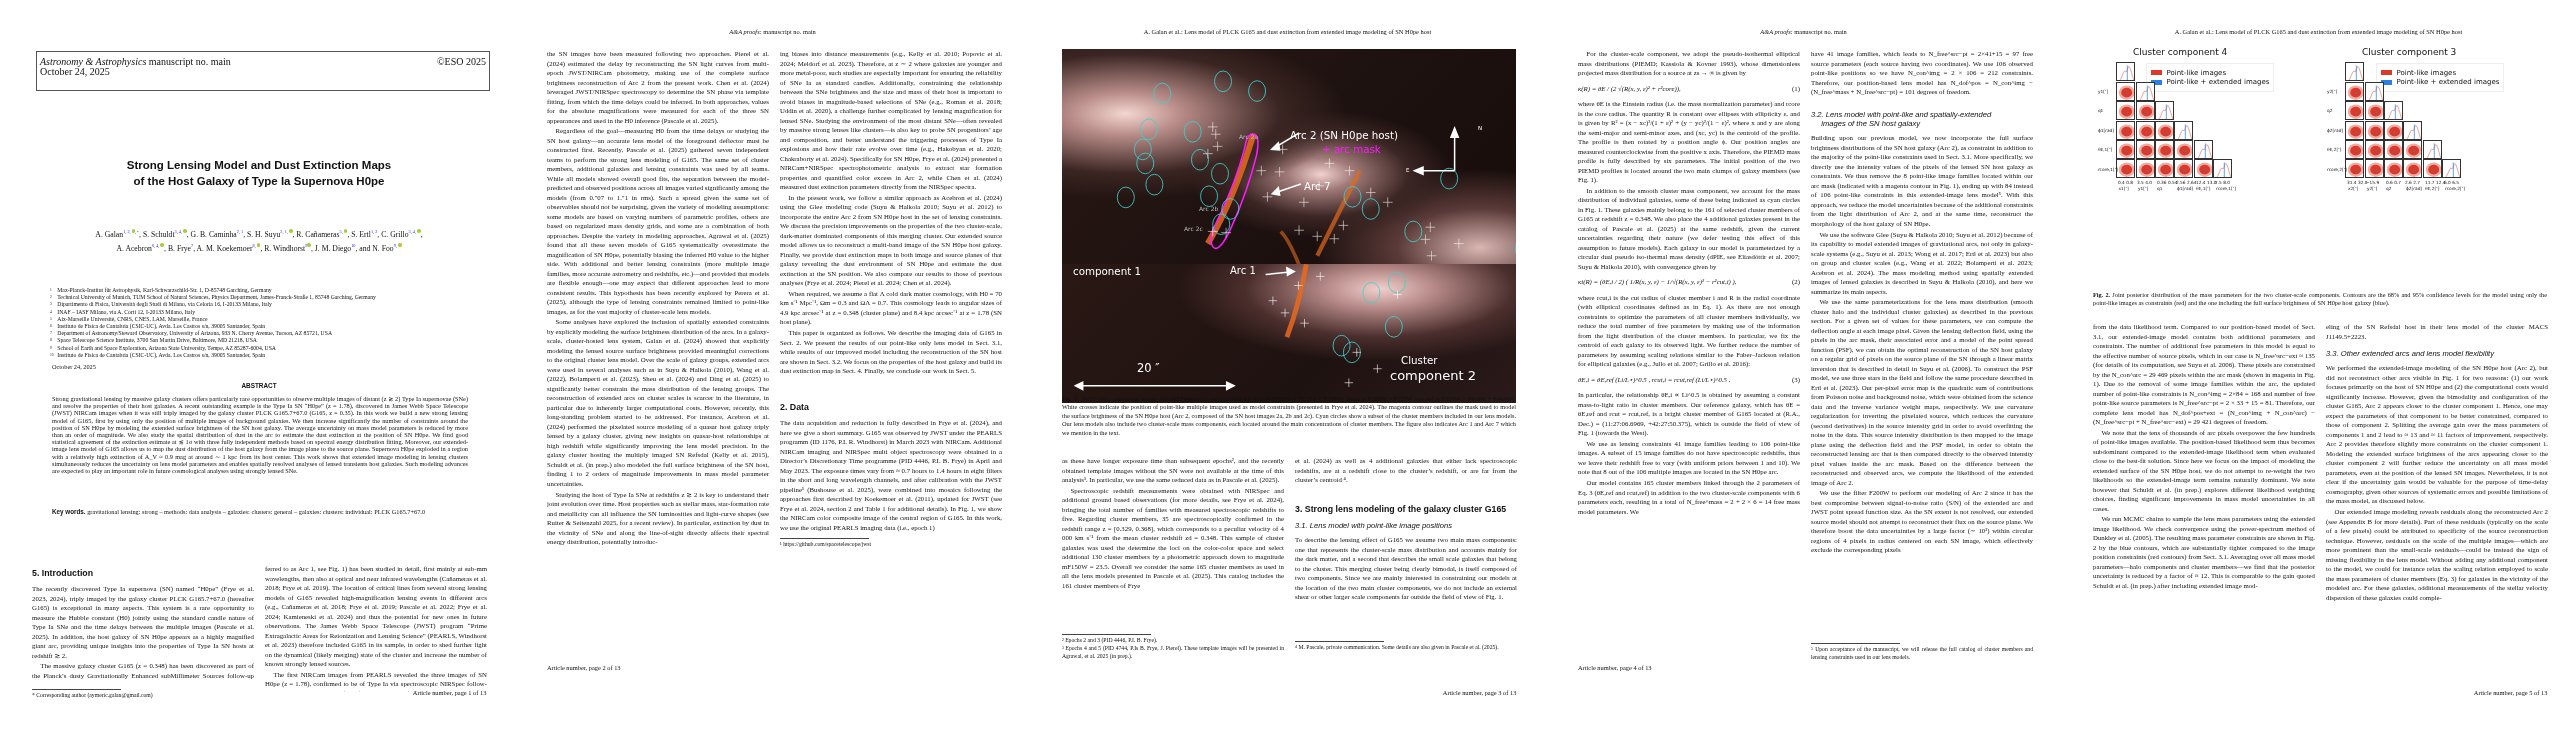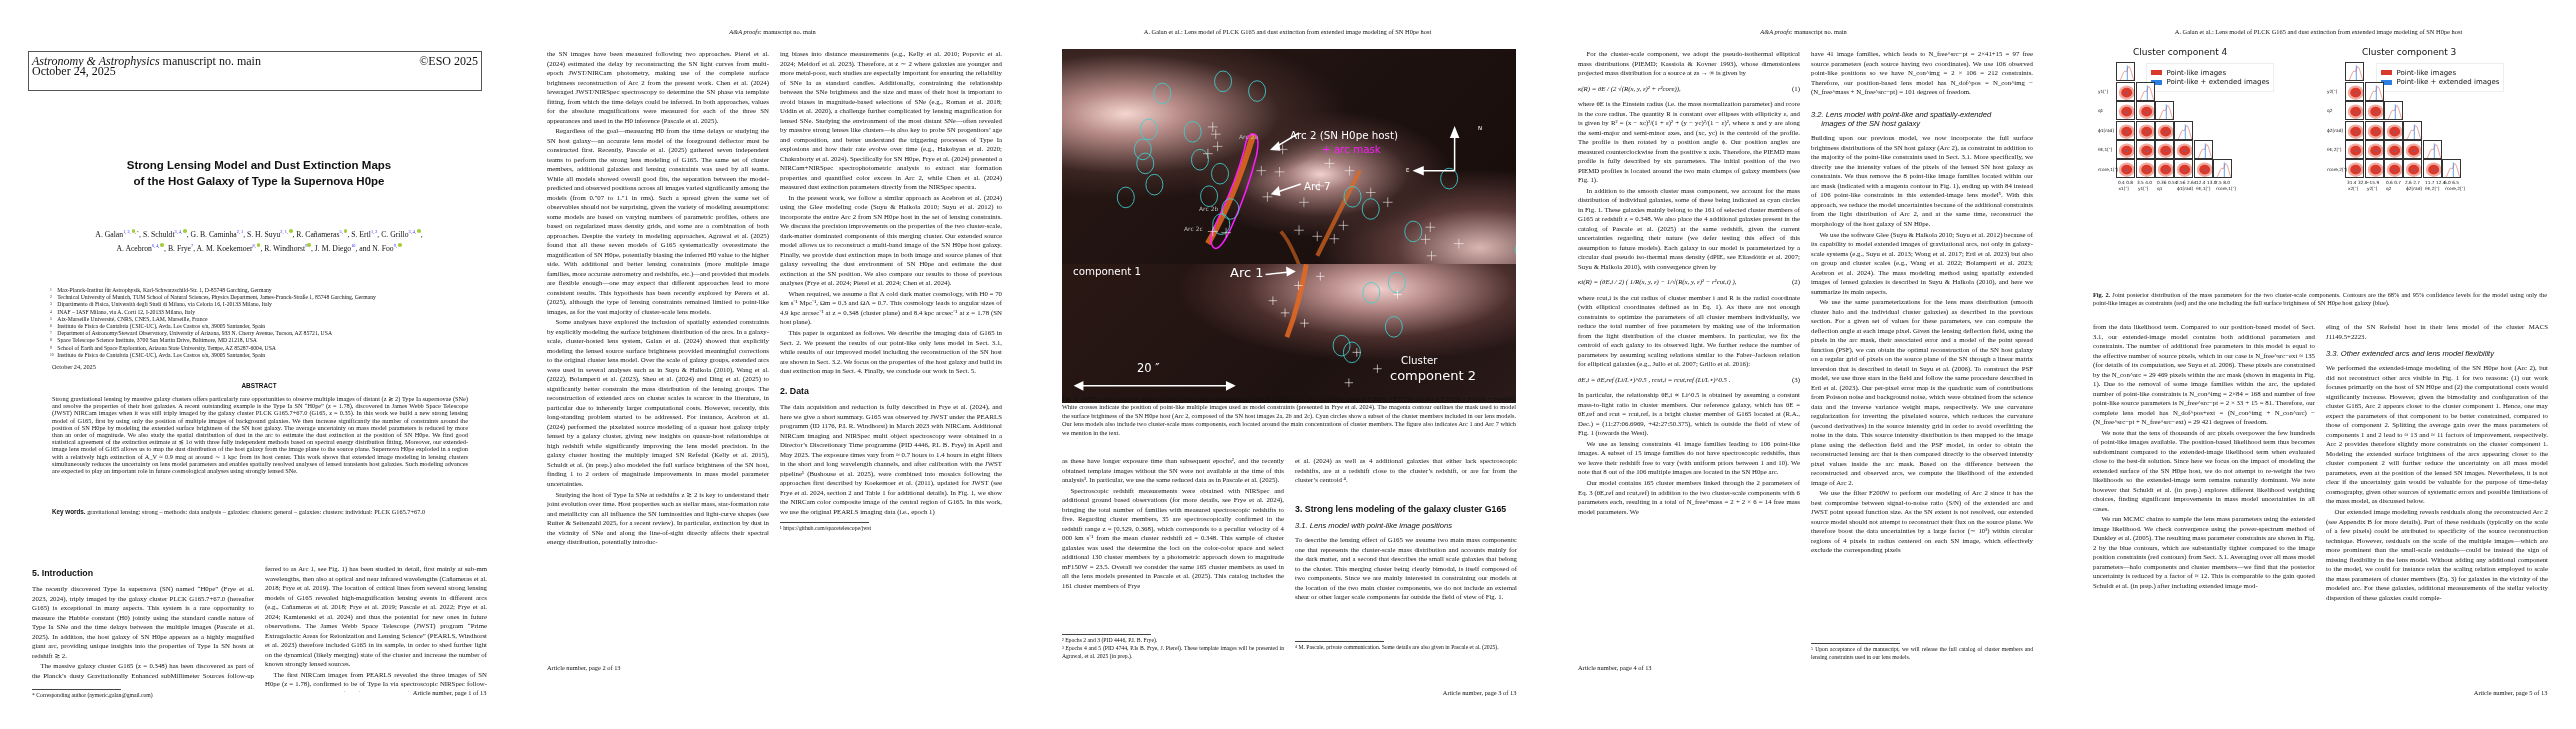--- a/index.html
+++ b/index.html
@@ -14,21 +14,21 @@
 .col p{text-indent:8.5px;margin-bottom:1.2px}
 .col p.ni{text-indent:0}
 .sechead{font-family:"Liberation Sans",sans-serif;font-weight:bold;font-size:8.8px;margin:8.5px 0 6px 0;text-indent:0}
 .subhead{font-family:"Liberation Sans",sans-serif;font-style:italic;font-size:7.6px;margin:6px 0 4.9px 0;text-indent:0}
 .fnrule{width:89px;border-top:0.6px solid #444;margin:6px 0 2.4px 0}
 .fn{font-size:5.7px;line-height:7.6px;text-indent:0!important}
 .pgnum{position:absolute;bottom:33px;font-size:6.4px}
 .pgR{right:28.6px}.pgL{left:32px}
 .eq{display:flex;justify-content:space-between;align-items:center;margin:6px 0;font-style:italic;text-indent:0}
 
-.hdrbox{position:absolute;left:28px;top:51px;width:454px;height:40px;border:0.6px solid #555;padding:4.9px 3px;font-size:12px;line-height:9.7px}
+.hdrbox{position:absolute;left:36px;top:51px;width:454px;height:40px;border:0.6px solid #555;padding:4.9px 3px;font-size:10px;line-height:9.7px}
 .hdrbox .jn{font-style:italic}
 .hdrbox .copy{position:absolute;right:3px;top:4.9px}
 .title{position:absolute;left:32px;top:157px;width:454px;text-align:center;font-family:"Liberation Sans",sans-serif;font-weight:bold;font-size:11.5px;line-height:16px}
 .authors{position:absolute;left:32px;top:226px;width:454px;text-align:center;font-size:7.7px;line-height:11.5px}
 .authors sup{font-size:4.3px;color:#1a1aff}
 .orc{display:inline-block;width:3.6px;height:3.6px;border-radius:50%;background:#a6ce39;vertical-align:super}
 .affils{position:absolute;left:50px;top:173px;width:425px;font-size:5.7px;line-height:7.2px}
 .affils .aff{display:flex}
 .affils .num{width:7.3px;font-size:3.6px;vertical-align:super}
 .date1{position:absolute;left:52px;top:282px;font-size:6.3px}
@@ -146,21 +146,21 @@
     <p class="ni">the SN images have been measured following two approaches. Pierel et al. (2024) estimated the delay by reconstructing the SN light curves from multi-epoch JWST/NIRCam photometry, making use of the complete surface brightness reconstruction of Arc 2 from the present work. Chen et al. (2024) leveraged JWST/NIRSpec spectroscopy to determine the SN phase via template fitting, from which the time delays could be inferred. In both approaches, values for the absolute magnifications were measured for each of the three SN appearances and used in the H0 inference (Pascale et al. 2025).</p>
     <p>Regardless of the goal—measuring H0 from the time delays or studying the SN host galaxy—an accurate lens model of the foreground deflector must be constructed first. Recently, Pascale et al. (2025) gathered seven independent teams to perform the strong lens modeling of G165. The same set of cluster members, additional galaxies and lensing constraints was used by all teams. While all models showed overall good fits, the separation between the model-predicted and observed positions across all images varied significantly among the models (from 0.″07 to 1.″1 in rms). Such a spread given the same set of observables should not be surprising, given the variety of modeling assumptions: some models are based on varying numbers of parametric profiles, others are based on regularized mass density grids, and some are a combination of both approaches. Despite the variety in modeling approaches, Agrawal et al. (2025) found that all these seven models of G165 systematically overestimate the magnification of SN H0pe, potentially biasing the inferred H0 value to the higher side. With additional and better lensing constraints (more multiple image families, more accurate astrometry and redshifts, etc.)—and provided that models are flexible enough—one may expect that different approaches lead to more consistent results. This hypothesis has been recently explored by Perera et al. (2025), although the type of lensing constraints remained limited to point-like images, as for the vast majority of cluster-scale lens models.</p>
     <p>Some analyses have explored the inclusion of spatially extended constraints by explicitly modeling the surface brightness distribution of the arcs. In a galaxy-scale, cluster-hosted lens system, Galan et al. (2024) showed that explicitly modeling the lensed source surface brightness provided meaningful corrections to the original cluster lens model. Over the scale of galaxy groups, extended arcs were used in several analyses such as in Suyu &amp; Halkola (2010), Wang et al. (2022), Bolamperti et al. (2023), Sheu et al. (2024) and Ding et al. (2025) to significantly better constrain the mass distribution of the lensing groups. The reconstruction of extended arcs on cluster scales is scarcer in the literature, in particular due to inherently larger computational costs. However, recently, this long-standing problem started to be addressed. For instance, Acebron et al. (2024) performed the pixelated source modeling of a quasar host galaxy triply lensed by a galaxy cluster, giving new insights on quasar-host relationships at high redshift while significantly improving the lens model precision. In the galaxy cluster hosting the multiply imaged SN Refsdal (Kelly et al. 2015), Schuldt et al. (in prep.) also modeled the full surface brightness of the SN host, finding 1 to 2 orders of magnitude improvements in mass model parameter uncertainties.</p>
     <p>Studying the host of Type Ia SNe at redshifts z ≳ 2 is key to understand their joint evolution over time. Host properties such as stellar mass, star-formation rate and metallicity can all influence the SN luminosities and light-curve shapes (see Ruiter &amp; Seitenzahl 2025, for a recent review). In particular, extinction by dust in the vicinity of SNe and along the line-of-sight directly affects their spectral energy distribution, potentially introduc-</p>
   </div>
   <div class="col colR" style="top:49px;height:614px;overflow:hidden">
     <p class="ni">ing biases into distance measurements (e.g., Kelly et al. 2010; Popovic et al. 2024; Meldorf et al. 2023). Therefore, at z ∼ 2 where galaxies are younger and more metal-poor, such studies are especially important for ensuring the reliability of SNe Ia as standard candles. Additionally, constraining the relationship between the SNe brightness and the size and mass of their host is important to avoid biases in magnitude-based selections of SNe (e.g., Roman et al. 2018; Uddin et al. 2020), a challenge further complicated by lensing magnification for lensed SNe. Studying the environment of the most distant SNe—often revealed by massive strong lenses like clusters—is also key to probe SN progenitors’ age and composition, and better understand the triggering processes of Type Ia explosions and how their rate evolve over time (e.g., Hakobyan et al. 2020; Chakraborty et al. 2024). Specifically for SN H0pe, Frye et al. (2024) presented a NIRCam+NIRSpec spectrophotometric analysis to extract star formation properties and quantified color excess in Arc 2, while Chen et al. (2024) measured dust extinction parameters directly from the NIRSpec spectra.</p>
     <p>In the present work, we follow a similar approach as Acebron et al. (2024) using the Glee modeling code (Suyu &amp; Halkola 2010; Suyu et al. 2012) to incorporate the entire Arc 2 from SN H0pe host in the set of lensing constraints. We discuss the precision improvements on the properties of the two cluster-scale, dark-matter dominated components of this merging cluster. Our extended source model allows us to reconstruct a multi-band image of the SN H0pe host galaxy. Finally, we provide dust extinction maps in both image and source planes of that galaxy revealing the dust environment of SN H0pe and estimate the dust extinction at the SN position. We also compare our results to those of previous analyses (Frye et al. 2024; Pierel et al. 2024; Chen et al. 2024).</p>
     <p>When required, we assume a flat Λ cold dark matter cosmology, with H0 = 70 km s⁻¹ Mpc⁻¹, Ωm = 0.3 and ΩΛ = 0.7. This cosmology leads to angular sizes of 4.9 kpc arcsec⁻¹ at z = 0.348 (cluster plane) and 8.4 kpc arcsec⁻¹ at z = 1.78 (SN host plane).</p>
     <p>This paper is organized as follows. We describe the imaging data of G165 in Sect. 2. We present the results of our point-like only lens model in Sect. 3.1, while results of our improved model including the reconstruction of the SN host are shown in Sect. 3.2. We focus on the properties of the host galaxy and build its dust extinction map in Sect. 4. Finally, we conclude our work in Sect. 5.</p>
-    <div class="sechead" style="margin-top:11px">2. Data</div>
+    <div class="sechead" style="margin-top:27px">2. Data</div>
     <p class="ni">The data acquisition and reduction is fully described in Frye et al. (2024), and here we give a short summary. G165 was observed by JWST under the PEARLS programm (ID 1176, P.I. R. Windhorst) in March 2023 with NIRCam. Additional NIRCam imaging and NIRSpec multi object spectroscopy were obtained in a Director’s Discretionary Time programme (PID 4446, P.I. B. Frye) in April and May 2023. The exposure times vary from ≈ 0.7 hours to 1.4 hours in eight filters in the short and long wavelength channels, and after calibration with the JWST pipeline¹ (Bushouse et al. 2025), were combined into mosaics following the approaches first described by Koekemoer et al. (2011), updated for JWST (see Frye et al. 2024, section 2 and Table 1 for additional details). In Fig. 1, we show the NIRCam color composite image of the central region of G165. In this work, we use the original PEARLS imaging data (i.e., epoch 1)</p>
     <div class="fnrule"></div>
     <div class="fn">¹  https://github.com/spacetelescope/jwst</div>
   </div>
   <div class="pgnum pgL" style="bottom:58px">Article number, page 2 of 13</div>
 </div>
 
 <div class="page p3">
   <div class="runhead">A. Galan  et al.: Lens model of PLCK G165 and dust extinction from extended image modeling of SN H0pe host</div>
 
@@ -240,21 +240,21 @@
       <g stroke="#fff" stroke-width="2.5" fill="#fff">
         <line x1="335" y1="17" x2="375" y2="13"></line>
           <polygon points="382,12 370,6 371,18"></polygon>
         <line x1="30" y1="200" x2="275" y2="200"></line>
           <polygon points="22,200 34,194 34,206"></polygon>
           <polygon points="283,200 271,194 271,206"></polygon>
       </g>
     </svg>
 
     <div class="lbl" style="left:11px;top:1.2px;font-size:10.3px">component 1</div>
-    <div class="lbl" style="left:168px;top:1.2px;font-size:13px">Arc 1</div>
+    <div class="lbl" style="left:168px;top:1.2px;font-size:10px">Arc 1</div>
     <div class="lbl" style="left:75px;top:97px;font-size:11.5px">20 ″</div>
     <div class="lbl" style="left:339px;top:90px;font-size:10.3px">Cluster</div>
     <div class="lbl" style="left:328px;top:104px;font-size:13px">component 2</div>
   </div>
 
   <div class="caption" style="top:395px"><b>Fig. 1.</b><span> JWST color composite image of G165 (where the combination for blue is F090W + F115W + F150W; green is F200W + F277W and red is F356W + F410M + F444W). White crosses indicate the position of point-like multiple images used as model constraints (presented in Frye et al. 2024). The magenta contour outlines the mask used to model the surface brightness of the SN H0pe host (Arc 2, composed of the SN host images 2a, 2b and 2c). Cyan circles show a subset of the cluster members included in our lens models. Our lens models also include two cluster-scale mass components, each located around the main concentrations of cluster members. The figure also indicates Arc 1 and Arc 7 which we mention in the text.</span></div>
 
   <div class="col colL" style="top:456px;height:200px;overflow:hidden">
     <p class="ni">as these have longer exposure time than subsequent epochs², and the recently obtained template images without the SN were not available at the time of this analysis³. In particular, we use the same reduced data as in Pascale et al. (2025).</p>
     <p>Spectroscopic redshift measurements were obtained with NIRSpec and additional ground based observations (for more details, see Frye et al. 2024), bringing the total number of families with measured spectroscopic redshifts to five. Regarding cluster members, 35 are spectroscopically confirmed in the redshift range z = [0.329, 0.368], which corresponds to a peculiar velocity of 4 000 km s⁻¹ from the mean cluster redshift zd = 0.348. This sample of cluster galaxies was used the determine the loci on the color-color space and select additional 130 cluster members by a photometric approach down to magnitude mF150W = 23.5. Overall we consider the same 165 cluster members as used in all the lens models presented in Pascale et al. (2025). This catalog includes the 161 cluster members of Frye</p>

